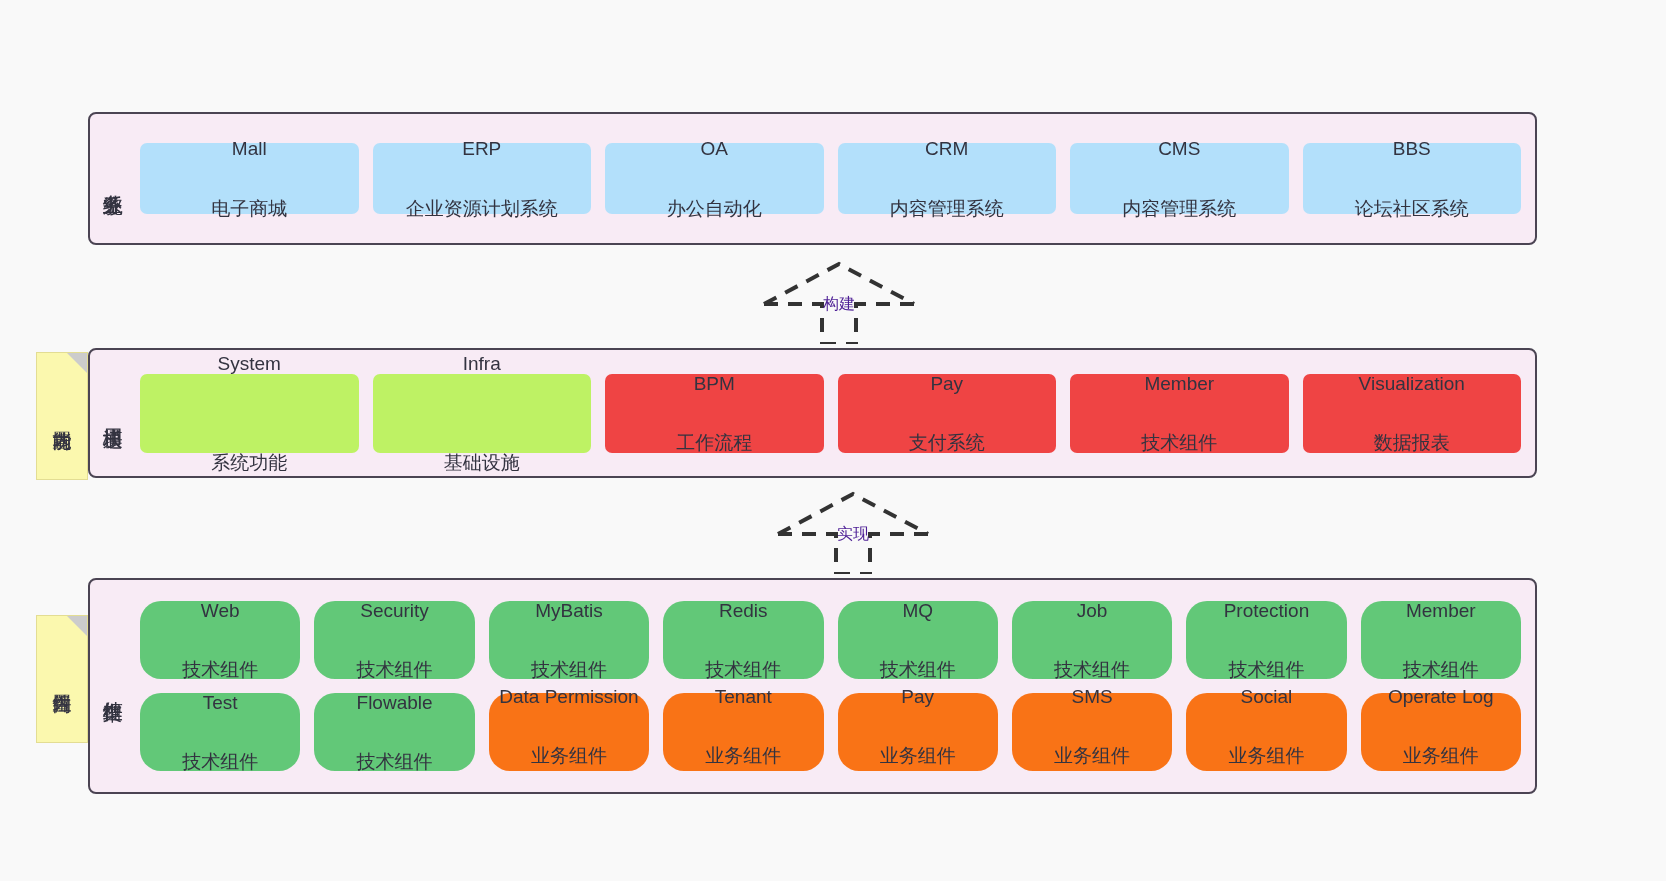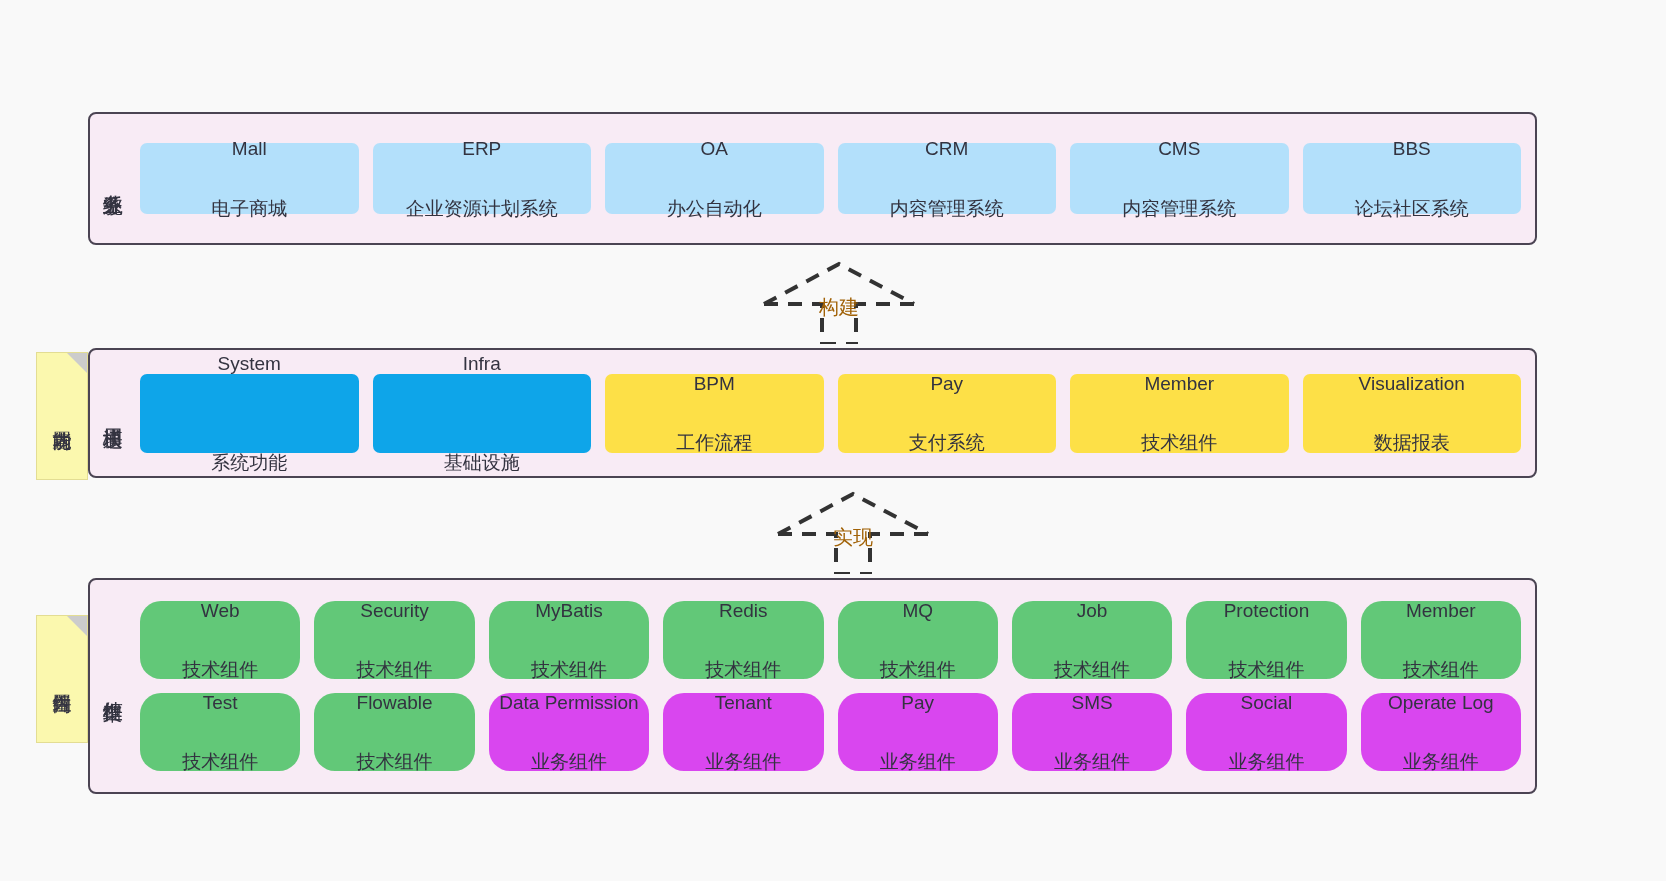--- a/index.html
+++ b/index.html
@@ -76,24 +76,24 @@
     color: #333340;
     padding: 4px 6px;
     box-sizing: border-box;
   }
   .cell .en { white-space: nowrap; }
   .cell .cn { white-space: nowrap; margin-top: 36px; }
   .cell.wrap .en { white-space: normal; }
 
   
   .c-blue        { background: #b3e0fb; }
-  .c-red         { background: #0ea5e9; gap: 40px; }
-  .c-pink        { background: #fde047; }
+  .c-red         { background: #bef264; gap: 40px; }
+  .c-pink        { background: #ef4444; }
   .c-green       { background: #62c878; }
-  .c-greenlight  { background: #d946ef; }
+  .c-greenlight  { background: #f97316; justify-content: flex-end; }
 
   
   #layer-business  { left: 88px;  top: 112px; width: 1449px; height: 133px; }
   #layer-business .cell { height: 71px; }
 
   #layer-modules   { left: 88px;  top: 348px; width: 1449px; height: 130px; }
   #layer-modules .cell { height: 79px; }
 
   #layer-framework { left: 88px;  top: 578px; width: 1449px; height: 216px; }
   #layer-framework .cell { height: 78px; border-radius: 21px; }
@@ -131,22 +131,22 @@
   .connector {
     position: absolute;
     z-index: 2;
   }
   .connector svg { display: block; }
   .connector .conn-label {
     position: absolute;
     left: 50%;
     transform: translateX(-50%);
     top: 36px;
-    font-size: 20px;
-    color: #a16207;
+    font-size: 16px;
+    color: #4c1d95;
     background: transparent;
     white-space: nowrap;
     padding: 0 2px;
   }
   #conn-build  { left: 744px; top: 258px; width: 190px; height: 86px; }
   #conn-impl   { left: 758px; top: 488px; width: 190px; height: 86px; }
 </style>
 </head>
 <body>
 

